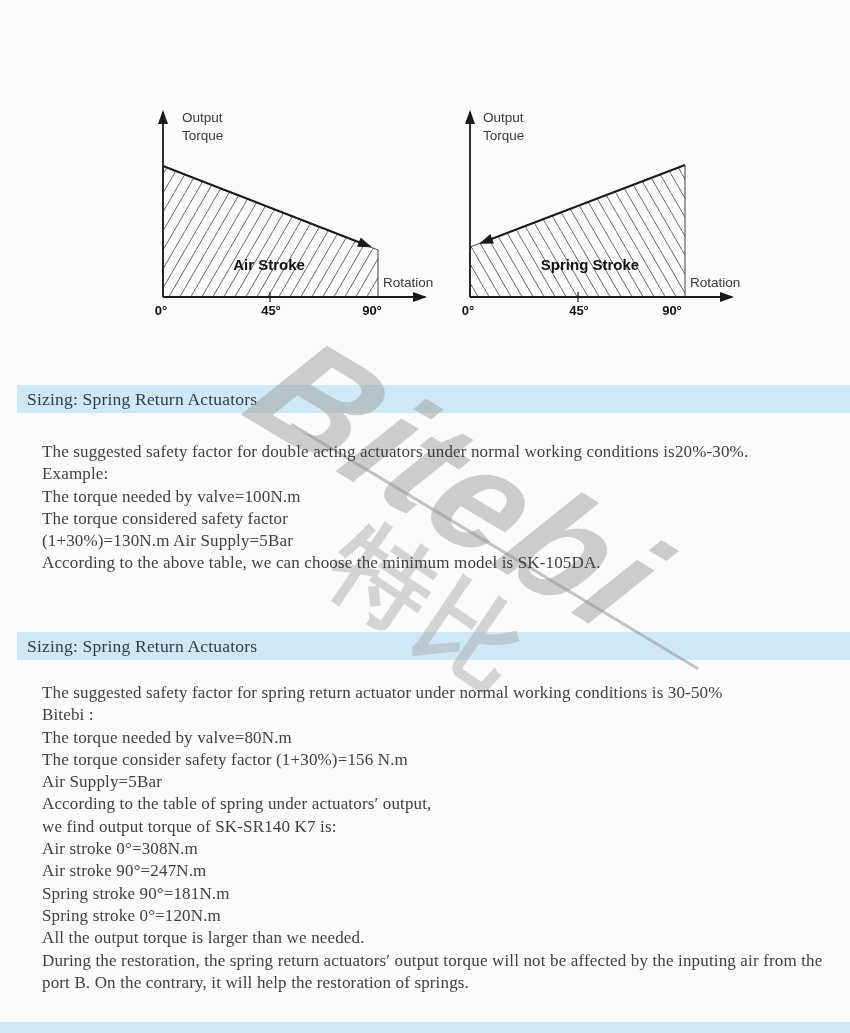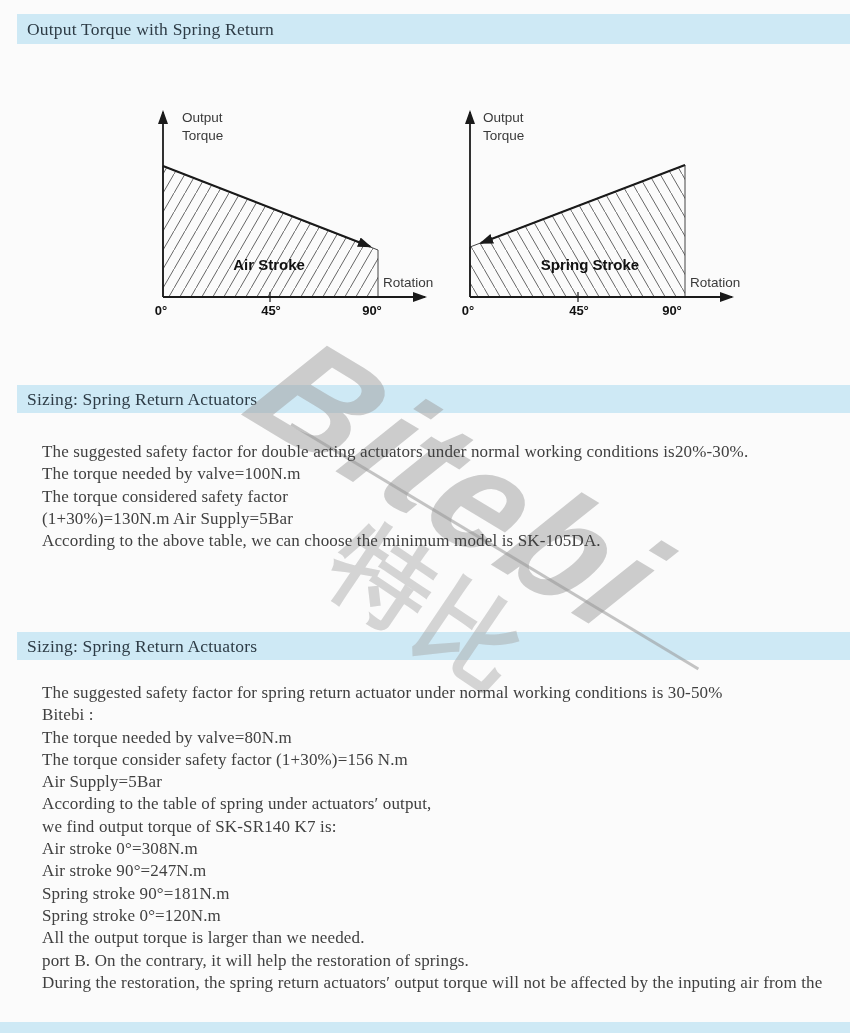--- a/index.html
+++ b/index.html
@@ -36,23 +36,20 @@
   .wm-line{left:292px;top:423px;width:475px;height:3px;background:rgba(150,150,150,0.55);transform:rotate(31deg);}
   .wm-cjk{left:370px;top:508px;transform:rotate(34deg);
     font-family:"DejaVu Sans",sans-serif;font-weight:bold;font-size:100px;line-height:1;
     letter-spacing:6px;color:rgba(165,165,165,0.45);}
 </style>
 </head>
 <body>
 
 <div class="page">
 
-  <div class="bar top-bar">
-    <span class="bar-title">Output Torque with Spring Return</span>
-  </div>
 
   <div class="wm wm-brand">Bitebi</div>
   <div class="wm wm-line"></div>
   <div class="wm wm-cjk">特比</div>
 
   <svg class="diagram left" width="320" height="222" viewBox="0 0 320 222">
     <defs>
       <pattern id="hatchL" width="11" height="19" patternUnits="userSpaceOnUse">
         <path d="M0,19 L11,0" stroke="#666" stroke-width="1" fill="none"></path>
       </pattern>
@@ -104,20 +101,21 @@
     <text class="dtick" x="139" y="217" text-anchor="middle">45°</text>
     <text class="dtick" x="232" y="217" text-anchor="middle">90°</text>
   </svg>
 
   <div class="bar s1">
     <span class="bar-title">Sizing: Spring Return Actuators</span>
   </div>
 
   <div class="textblock b1">
     <div class="tline">The suggested safety factor for double acting actuators under normal working conditions is20%-30%.</div>
+    <div class="tline">Example:</div>
     <div class="tline">The torque needed by valve=100N.m</div>
     <div class="tline">The torque considered safety factor</div>
     <div class="tline">(1+30%)=130N.m Air Supply=5Bar</div>
     <div class="tline">According to the above table, we can choose the minimum model is SK-105DA.</div>
   </div>
 
   <div class="bar s2">
     <span class="bar-title">Sizing: Spring Return Actuators</span>
   </div>
 
@@ -127,19 +125,19 @@
     <div class="tline">The torque needed by valve=80N.m</div>
     <div class="tline">The torque consider safety factor (1+30%)=156 N.m</div>
     <div class="tline">Air Supply=5Bar</div>
     <div class="tline">According to the table of spring under actuators′ output,</div>
     <div class="tline">we find output torque of  SK-SR140 K7 is:</div>
     <div class="tline">Air stroke 0°=308N.m</div>
     <div class="tline">Air stroke 90°=247N.m</div>
     <div class="tline">Spring stroke 90°=181N.m</div>
     <div class="tline">Spring stroke 0°=120N.m</div>
     <div class="tline">All the output torque is larger than we needed.</div>
+    <div class="tline">During the restoration, the spring return actuators′ output torque will not be affected by the inputing air from the</div>
     <div class="tline">port B. On the contrary, it will help the restoration of springs.</div>
-    <div class="tline">During the restoration, the spring return actuators′ output torque will not be affected by the inputing air from the</div>
   </div>
 
   <div class="bottom-strip"></div>
 
 </div>
 
 </body></html>

